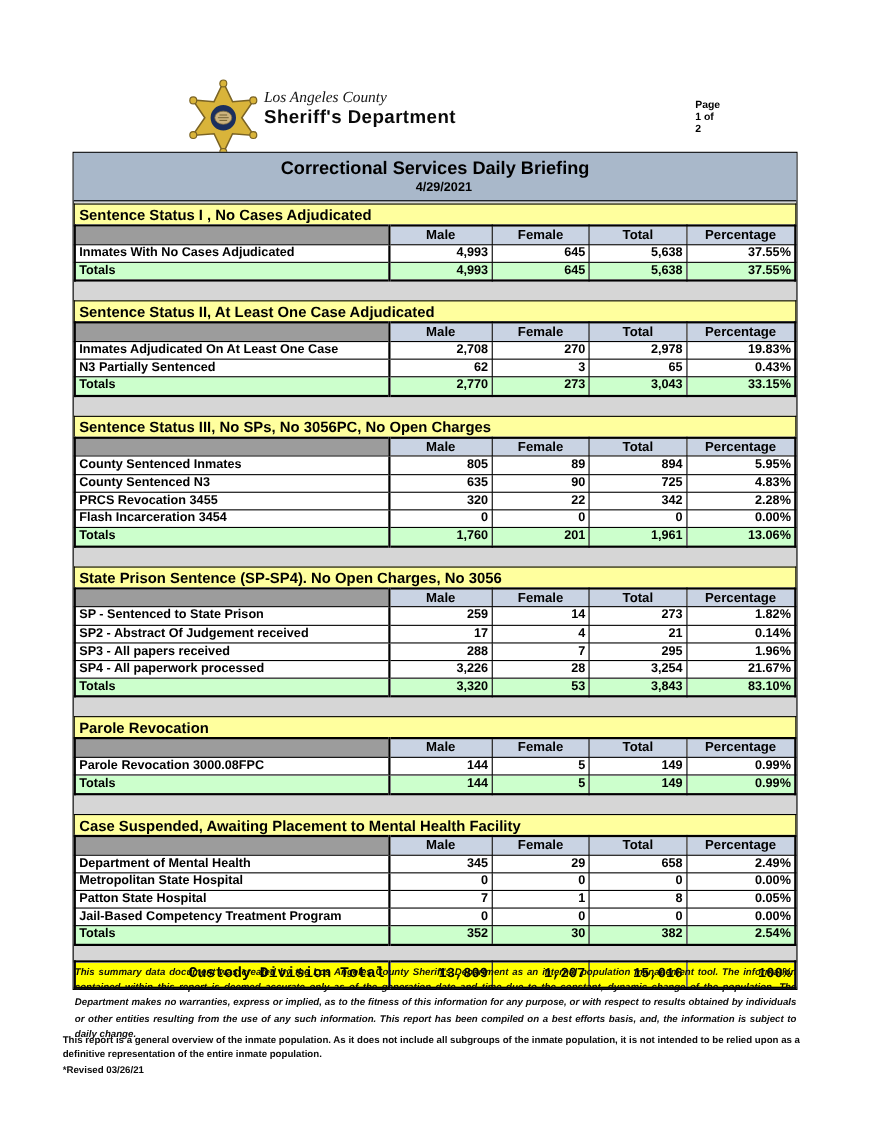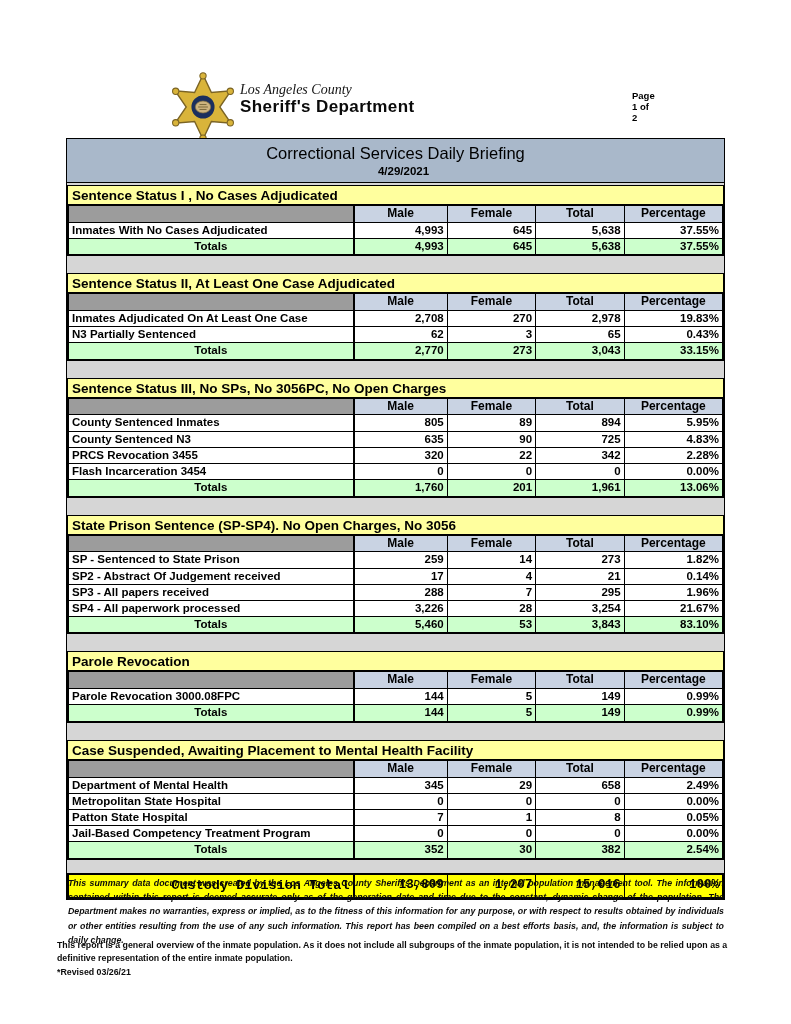--- a/index.html
+++ b/index.html
@@ -26,21 +26,21 @@
     background:var(--box-bg,#d6d6d6);
     border:1px solid #000;
     box-sizing:border-box;
     padding:0 0 0 0;
   }
   .title-bar{
     background:var(--titlebar-bg,#a9b8ca);
     border-bottom:1px solid #000;
     text-align:center;height:44px;box-sizing:border-box;padding-top:5px;
   }
-  .title-bar .rpt-title{font-size:16.5px;font-weight:normal;}
+  .title-bar .rpt-title{font-size:16.5px;font-weight:bold;}
   .title-bar .rpt-date{font-size:11.5px;font-weight:bold;margin-top:2px;padding-left:16px;}
 
   #sections{margin-top:2px;}
   .sec + .sec{margin-top:17px;}
 
   .sec-title{
     background:var(--section-bg,#ffff9e);
     border:1px solid #000;border-bottom:none;
     font-size:13.5px;font-weight:bold;
     padding:2px 4px 1px 4px;
@@ -51,21 +51,21 @@
   th,td{
     border:1px solid #000;
     font-size:11.5px;font-weight:bold;line-height:1.15;
     padding:1px 3px;overflow:hidden;white-space:nowrap;
   }
   thead th{background:var(--colhead-bg,#c9d3e3);text-align:center;font-size:12px;padding:1px 2px;}
   thead th.corner{background:var(--corner-bg,#9c9c9c);border-right:2px solid #000;}
   td.lbl{text-align:left;border-right:2px solid #000;}
   td.num{text-align:right;}
   tr.totals td{background:var(--totals-bg,#ccffcc);}
-  td.tlabel{text-align:center;margin-top:20px;}
+  td.tlabel{text-align:left;margin-top:20px;}
 
   
   .grand-wrap{margin-top:13px;}
   .grand-table{border:2px solid #000;}
   .grand-table td{background:var(--grand-bg,#ffff00);height:20px;vertical-align:middle;font-family:Liberation Mono, monospace;}
   .grand-table td.glabel{text-align:right;font-size:13.5px;border-right:2px solid #000;}
   .grand-table td.num{font-size:12.5px;}
 
   
   .disclaimer{
@@ -296,21 +296,21 @@
               </tr>
               <tr>
        <td class="lbl">SP4 - All paperwork processed</td>
                 <td class="num">3,226</td>
                 <td class="num">28</td>
                 <td class="num">3,254</td>
                 <td class="num">21.67%</td>
               </tr>
               <tr class="totals">
           <td class="lbl tlabel">Totals</td>
-                <td class="num">5,460</td>
+                <td class="num">3,320</td>
                 <td class="num">53</td>
                 <td class="num">3,843</td>
                 <td class="num">83.10%</td>
               </tr>
             </tbody>
           </table>
         </section>
         <section class="sec">
           <div class="sec-title">Parole Revocation</div>
      <table class="sec-table">

